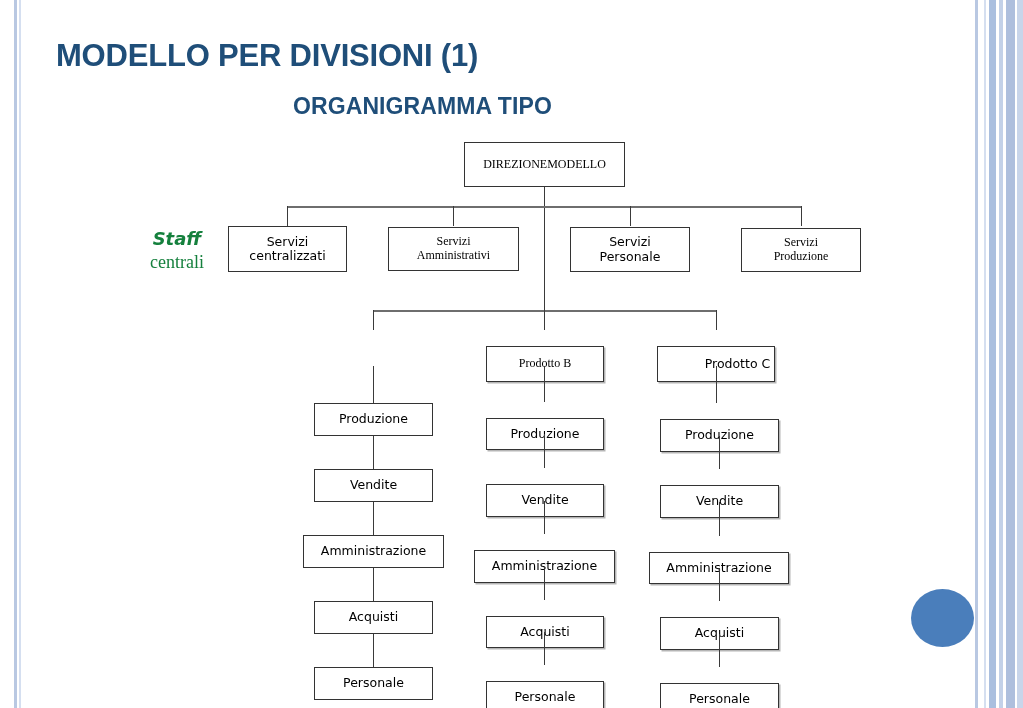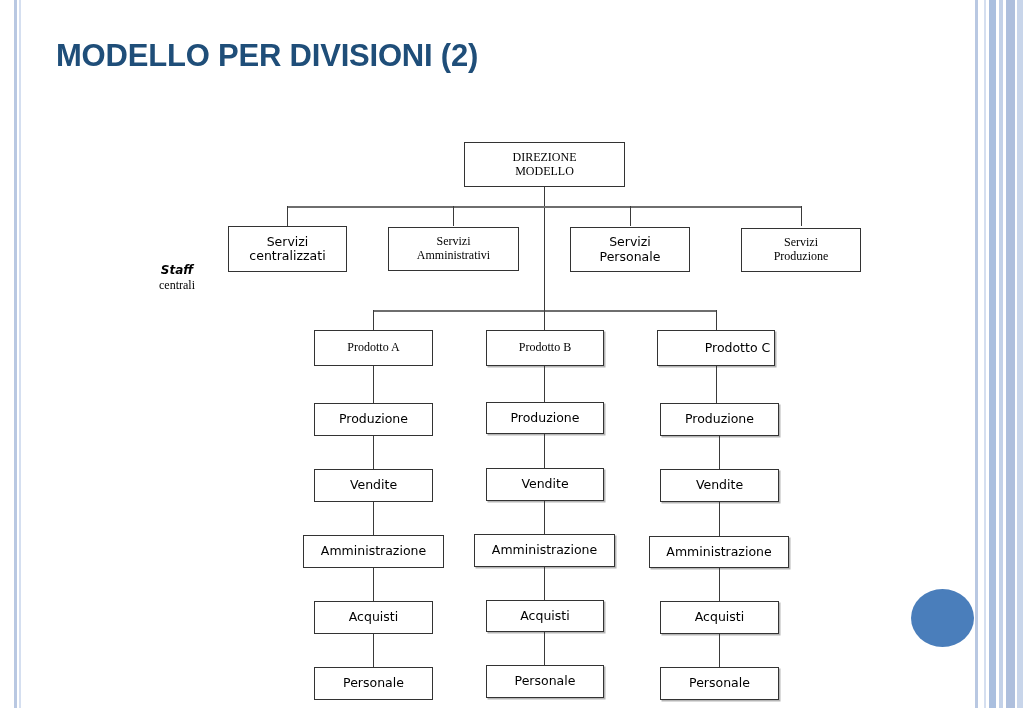--- a/index.html
+++ b/index.html
@@ -34,30 +34,30 @@
 
   
   .node{
     position:absolute;box-sizing:border-box;
     border:1px solid #333;background:#ffffff;
     display:flex;align-items:center;justify-content:center;
     text-align:center;line-height:1.15;color:#000;
   }
   .node.serif{font-family:"Liberation Serif",serif;font-size:12px;}
   .node.hand{font-family:"DejaVu Sans",sans-serif;font-size:12.5px;}
-  .node.shadow{box-shadow:1.5px 1.5px 0 rgba(120,120,120,.55);}
+  .node.shadow{box-shadow:1.5px 1.5px 0 rgba(120,120,120,.55);margin-top:16px;}
 
   .line{position:absolute;background:#3a3a3a;}
   .vline{width:1px;}
   .bus{background:#6e6e6e;height:2px;}
 
   .staff-label{
     position:absolute;left:142px;top:228px;width:70px;
-    text-align:center;color:#000000;line-height:1.25;
-    font-family:"DejaVu Sans",sans-serif;font-size:12px;margin-top:35px;
+    text-align:center;color:#15803d;line-height:1.25;
+    font-family:"DejaVu Sans",sans-serif;font-size:18px;
   }
   .staff-label .it{font-style:italic;font-weight:600;display:block;}
   .staff-label .rg{display:block;font-family:Liberation Serif, serif;}
 
   .blue-dot{
     position:absolute;left:911px;top:589px;width:63px;height:58px;
     border-radius:50%;background:#4a7ebb;
   }
 </style>
 </head>
@@ -67,23 +67,24 @@
 
   <div class="edge-rule lf1"></div>
   <div class="edge-rule lf2"></div>
   <div class="edge-rule rt1"></div>
   <div class="edge-rule rt2"></div>
   <div class="edge-rule rt3"></div>
   <div class="edge-rule rt4"></div>
   <div class="edge-rule rt5"></div>
   <div class="edge-rule rt6"></div>
 
-  <div class="title">MODELLO PER DIVISIONI (2)</div>
+  <div class="title">MODELLO PER DIVISIONI (1)</div>
+  <div class="subtitle">ORGANIGRAMMA TIPO</div>
 
-  <div class="node serif" style="left:464px;top:142px;width:161px;height:45px;flex-direction:column;">
+  <div class="node serif" style="left:464px;top:142px;width:161px;height:45px;flex-direction:row;">
     <span>DIREZIONE</span>
     <span>MODELLO</span>
   </div>
 
   <div class="line vline" style="left:544px;top:187px;height:124px;"></div>
 
   <div class="line bus" style="left:287px;top:206px;width:515px;"></div>
   <div class="line vline" style="left:287px;top:206px;height:20px;"></div>
   <div class="line vline" style="left:453px;top:206px;height:20px;"></div>
   <div class="line vline" style="left:630px;top:206px;height:20px;"></div>
@@ -109,23 +110,20 @@
   <div class="node serif" style="left:741px;top:228px;width:120px;height:44px;flex-direction:column;">
     <span>Servizi</span>
     <span>Produzione</span>
   </div>
 
   <div class="line bus" style="left:373px;top:310px;width:344px;"></div>
   <div class="line vline" style="left:373px;top:310px;height:20px;"></div>
   <div class="line vline" style="left:544px;top:310px;height:20px;"></div>
   <div class="line vline" style="left:716px;top:310px;height:20px;"></div>
 
-  <div class="node serif" style="left:314px;top:330px;width:119px;height:36px;">
-    <span>Prodotto A</span>
-  </div>
   <div class="line vline" style="left:373px;top:366px;height:37px;"></div>
   <div class="node hand" style="left:314px;top:403px;width:119px;height:33px;">
     <span>Produzione</span>
   </div>
   <div class="line vline" style="left:373px;top:436px;height:33px;"></div>
   <div class="node hand" style="left:314px;top:469px;width:119px;height:33px;">
     <span>Vendite</span>
   </div>
   <div class="line vline" style="left:373px;top:502px;height:33px;"></div>
   <div class="node hand" style="left:303px;top:535px;width:141px;height:33px;">

